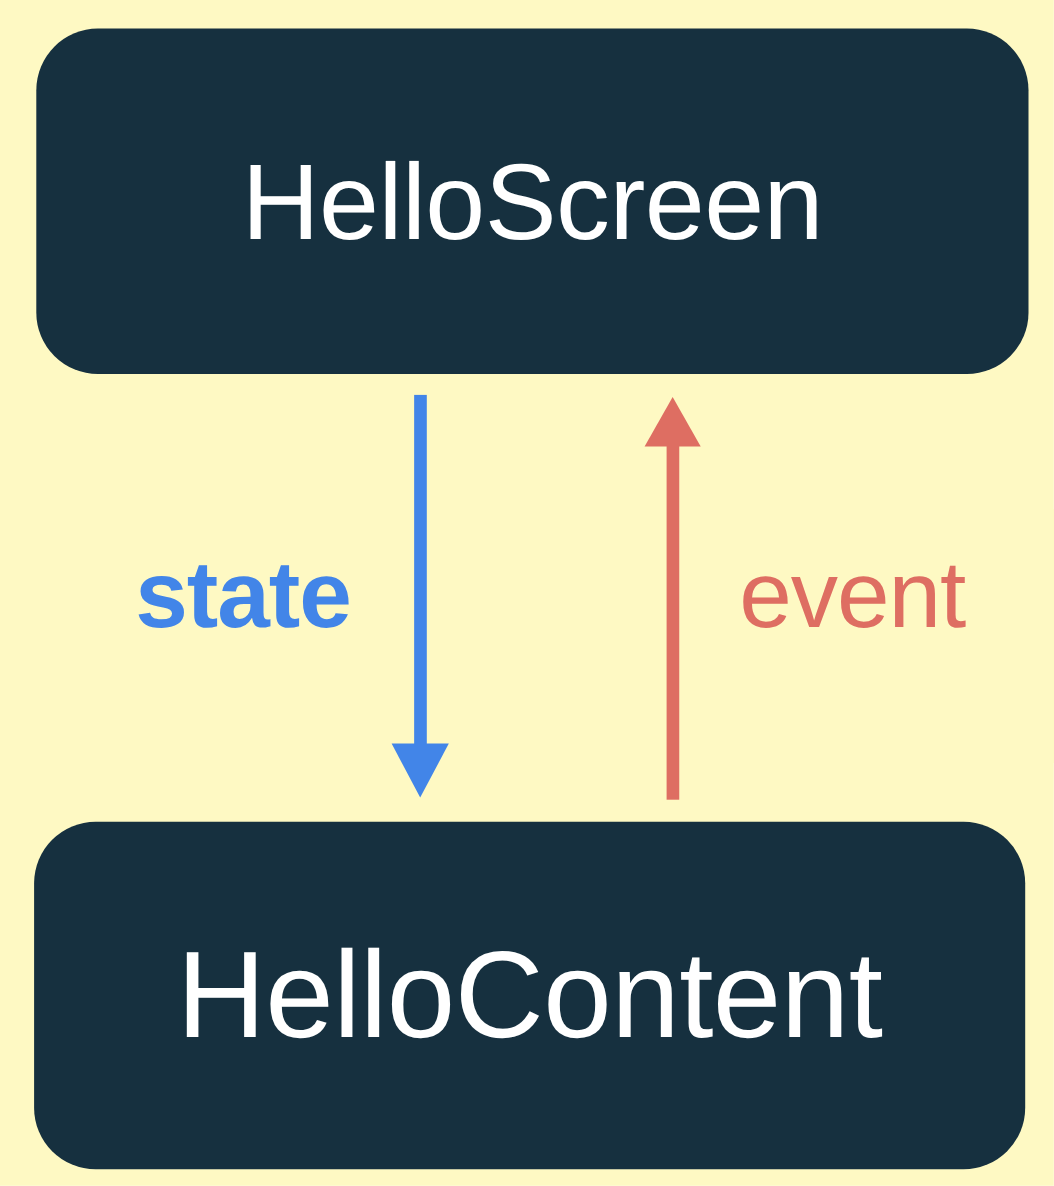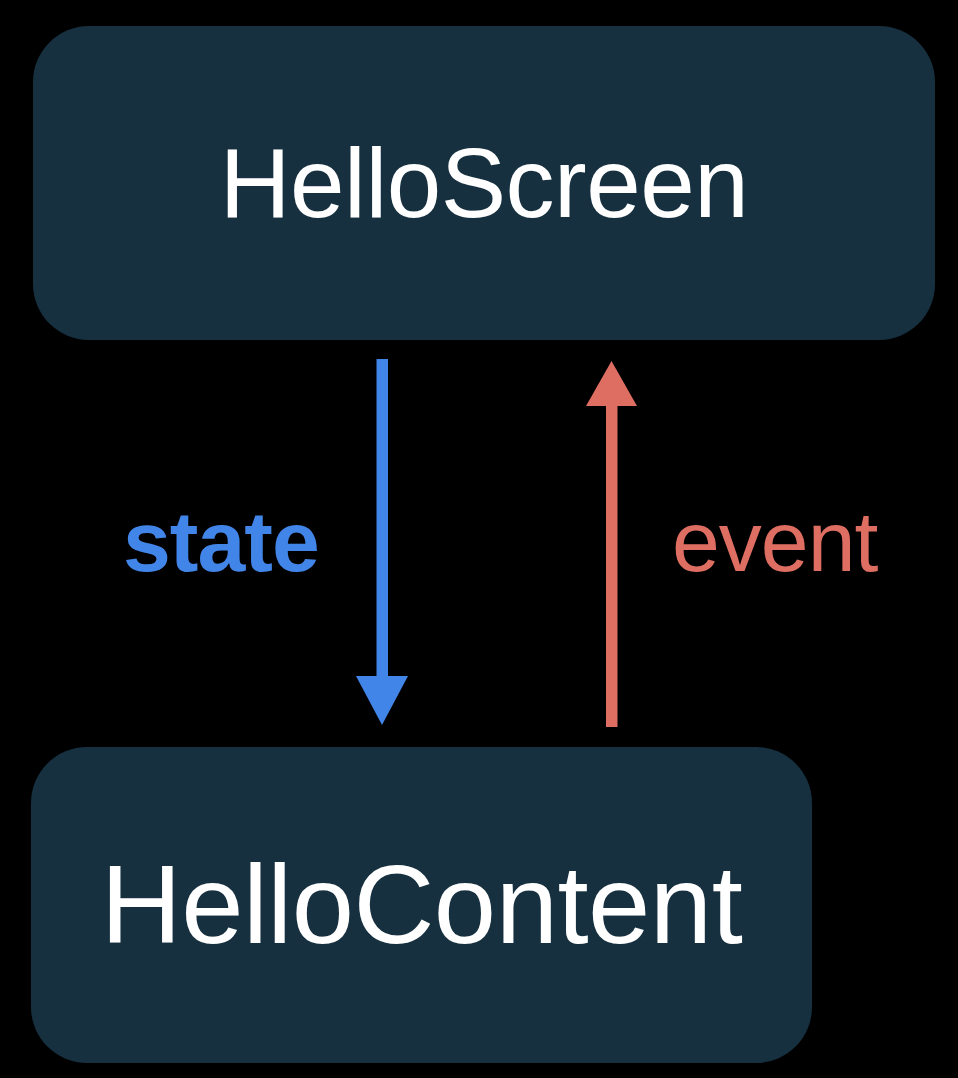--- a/index.html
+++ b/index.html
@@ -37,21 +37,21 @@
     top: 26px;
     width: 902px;
     height: 314px;
     background: #16303F;
     border-radius: 56px;
     font-size: 98px;
   }
   #node-hello-content {
     left: 31px;
     top: 747px;
-    width: 781px;
+    width: 901px;
     height: 316px;
     background: #16303F;
     border-radius: 56px;
     font-size: 112px;
   }
   .node-label {
     line-height: 1;
     white-space: nowrap;
   }
 
@@ -82,21 +82,21 @@
   }
   #edge-label-event {
     left: 672px;
     top: 498px;
     color: #DE6E62;
   }
 </style>
 </head>
 <body>
 
-<div id="diagram-root" style="background: #000000;">
+<div id="diagram-root" style="background: #fef9c3;">
 
   <div id="node-hello-screen" class="node" style="background: rgb(22, 48, 63); color: rgb(255, 255, 255);">
     <span class="node-label">HelloScreen</span>
   </div>
 
   <svg id="connectors" viewBox="0 0 958 1078">
 
     <g>
       <rect x="376.5" y="359" width="11.5" height="318" fill="#4285E8"></rect>
       <polygon points="356,676 408,676 382,725" fill="#4285E8"></polygon>

